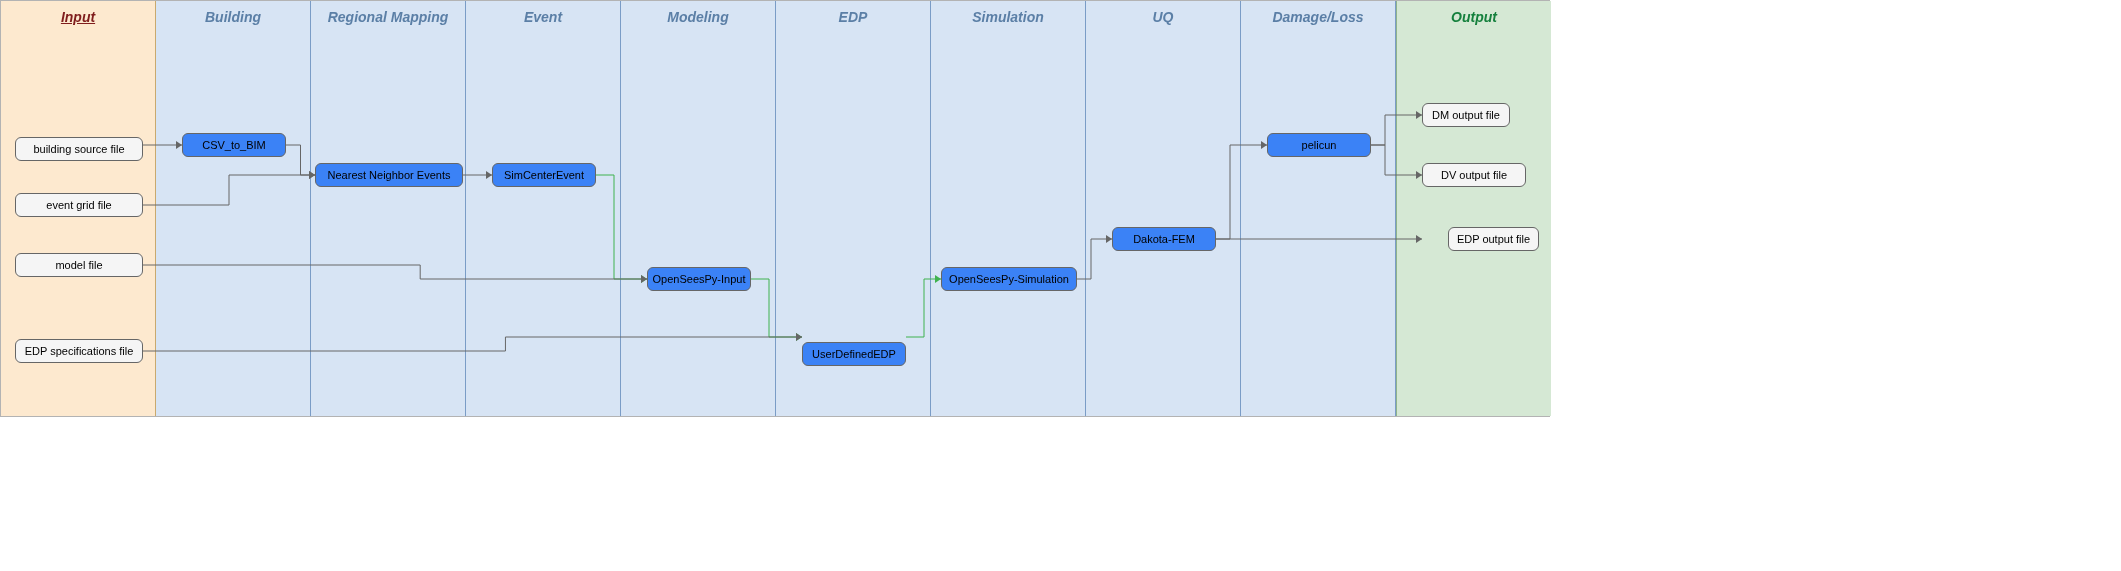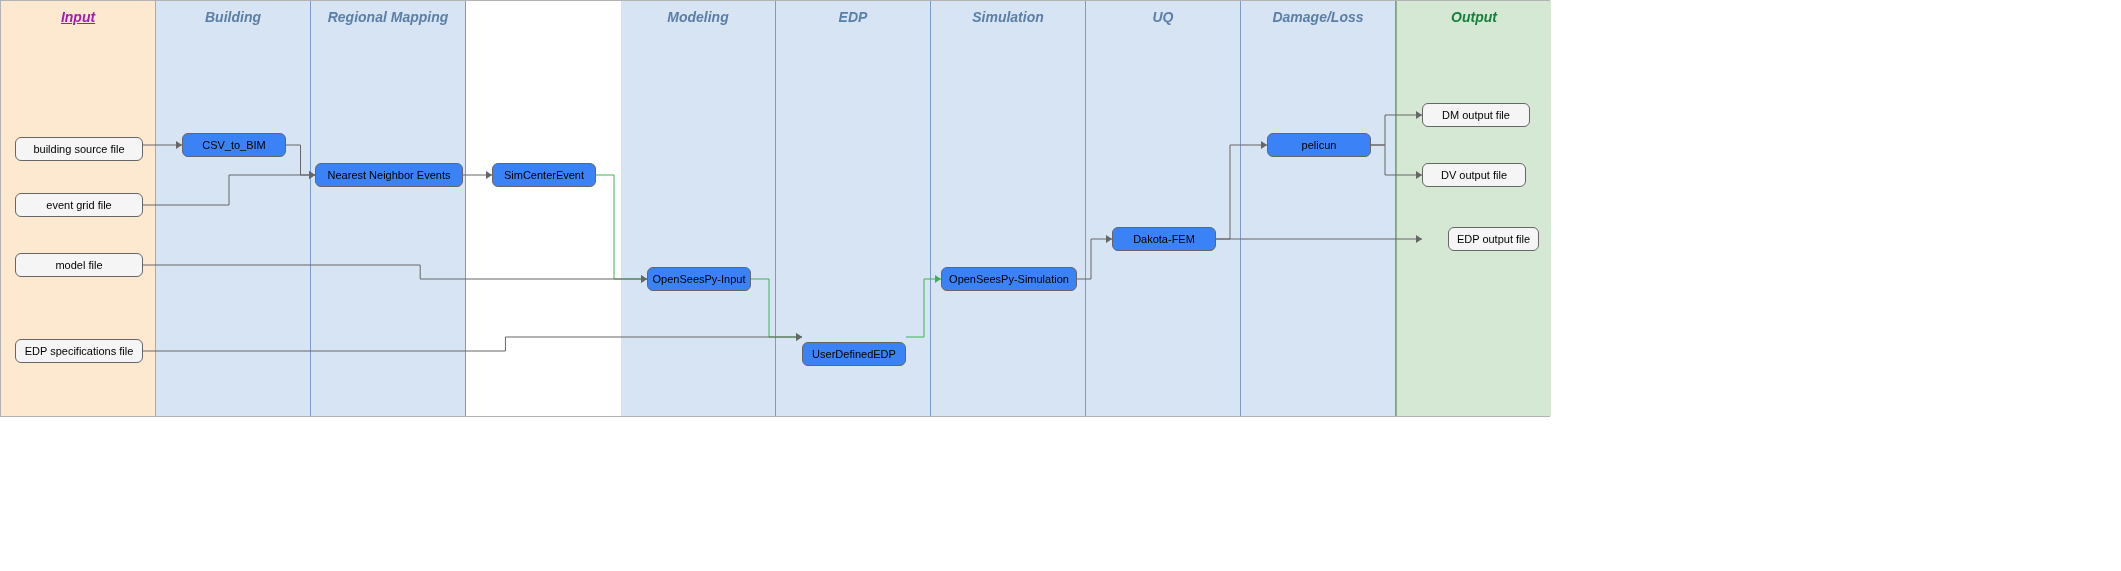--- a/index.html
+++ b/index.html
@@ -26,21 +26,21 @@
   .lane.output { background: #d5e8d4; border-right: none; border-left: 1px solid #8fb28b; }
   .lane-header {
     position: absolute;
     top: 8px;
     width: 100%;
     text-align: center;
     font-style: italic;
     font-weight: bold;
     font-size: 14px;
   }
-  .lane.input  .lane-header { color: #a21caf; text-decoration: underline; }
+  .lane.input  .lane-header { color: #7f1d1d; text-decoration: underline; }
   .lane.mid    .lane-header { color: #5b7fa6; }
   .lane.output .lane-header { color: #15803d; }
 
   .node {
     position: absolute;
     background: #3b82f6;
     border: 1px solid #666;
     border-radius: 6px;
     font-size: 11px;
     display: flex;
@@ -69,20 +69,23 @@
 
 <div class="canvas" id="canvas">
   <div class="lane input" style="left: 0px; width: 155px;">
       <div class="lane-header">Input</div>
     </div>
     <div class="lane mid" style="left: 155px; width: 155px;">
       <div class="lane-header">Building</div>
     </div>
     <div class="lane mid" style="left: 310px; width: 155px;">
       <div class="lane-header">Regional Mapping</div>
+    </div>
+    <div class="lane mid" style="left: 465px; width: 155px;">
+      <div class="lane-header">Event</div>
     </div>
     <div class="lane mid" style="left: 620px; width: 155px;">
       <div class="lane-header">Modeling</div>
     </div>
     <div class="lane mid" style="left: 775px; width: 155px;">
       <div class="lane-header">EDP</div>
     </div>
     <div class="lane mid" style="left: 930px; width: 155px;">
       <div class="lane-header">Simulation</div>
     </div>
@@ -130,16 +133,16 @@
     <div class="node io" style="left: 14px; top: 252px; width: 128px; height: 24px;">model file</div>
     <div class="node io" style="left: 14px; top: 338px; width: 128px; height: 24px;">EDP specifications file</div>
     <div class="node" style="left: 181px; top: 132px; width: 104px; height: 24px;">CSV_to_BIM</div>
     <div class="node" style="left: 314px; top: 162px; width: 148px; height: 24px;">Nearest Neighbor Events</div>
     <div class="node" style="left: 491px; top: 162px; width: 104px; height: 24px;">SimCenterEvent</div>
     <div class="node" style="left: 646px; top: 266px; width: 104px; height: 24px;">OpenSeesPy-Input</div>
     <div class="node" style="left: 801px; top: 324px; width: 104px; height: 24px; margin-top: 17px;">UserDefinedEDP</div>
     <div class="node" style="left: 940px; top: 266px; width: 136px; height: 24px;">OpenSeesPy-Simulation</div>
     <div class="node" style="left: 1111px; top: 226px; width: 104px; height: 24px;">Dakota-FEM</div>
     <div class="node" style="left: 1266px; top: 132px; width: 104px; height: 24px;">pelicun</div>
-    <div class="node io" style="left: 1421px; top: 102px; width: 108px; height: 24px;">DM output file</div>
+    <div class="node io" style="left: 1421px; top: 102px; width: 88px; height: 24px;">DM output file</div>
     <div class="node io" style="left: 1421px; top: 162px; width: 104px; height: 24px;">DV output file</div>
     <div class="node io" style="left: 1421px; top: 226px; width: 91px; height: 24px; margin-left: 26px;">EDP output file</div>
   </div>
 
 </body></html>

